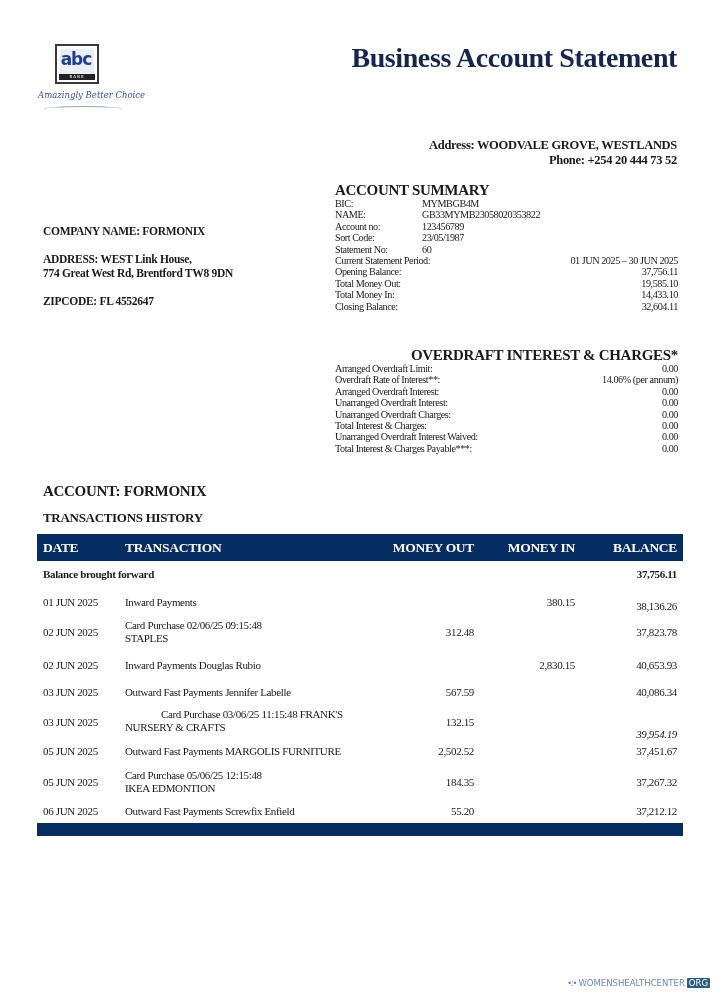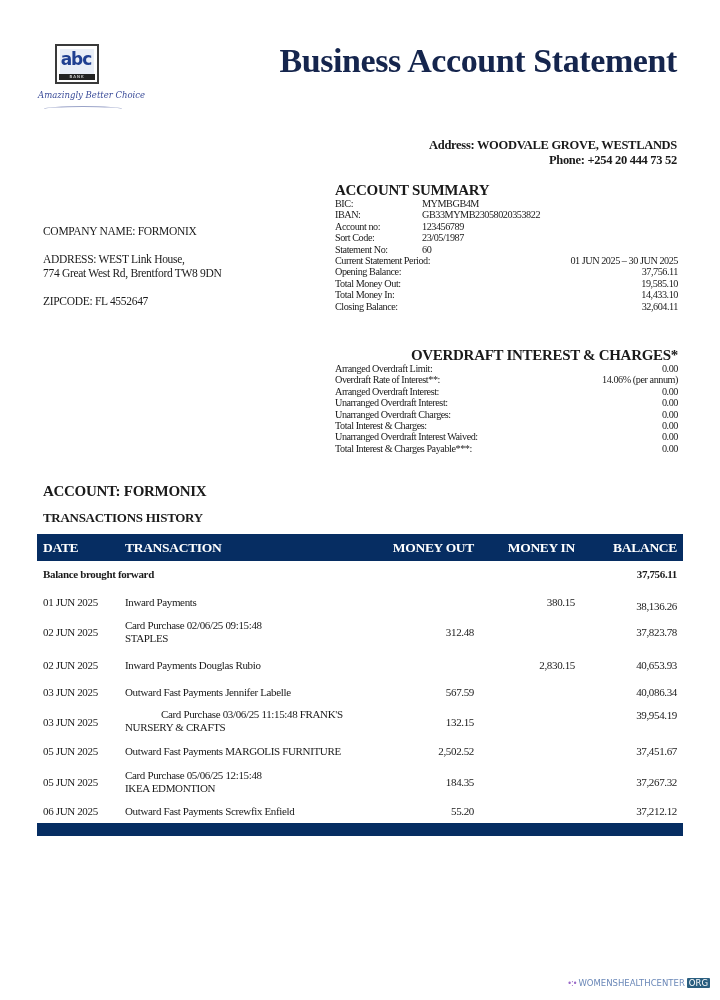--- a/index.html
+++ b/index.html
@@ -11,26 +11,26 @@
   
   .logo { left: 38px; top: 44px; width: 95px; height: 70px; }
   .logo-box { position: absolute; left: 17px; top: 0; width: 44px; height: 40px; border: 2px solid #3a3a3a; background: #fff; }
   .logo-inner { position: absolute; left: 3px; top: 3px; right: 3px; bottom: 3px; background: #e9eef7; }
   .logo-abc { position: absolute; left: 2px; top: 3px; width: 34px; text-align: center; font-family: "DejaVu Sans", sans-serif; font-weight: bold; font-size: 17px; letter-spacing: -1px; color: #1f3f91; line-height: 20px; }
   .logo-bar { position: absolute; left: 2px; right: 2px; bottom: 2px; height: 6px; background: #222; color: #fff; font-size: 4px; text-align: center; line-height: 6px; font-family: "DejaVu Sans", sans-serif; letter-spacing: 1px; }
   .logo-tag { position: absolute; left: 0; top: 46px; width: 95px; font-family: "DejaVu Serif", serif; font-style: italic; font-size: 8.5px; color: #3a4c99; white-space: nowrap; }
   .logo-swoosh { position: absolute; left: 6px; top: 62px; width: 78px; height: 6px; border-top: 1px solid #9aa3c8; border-radius: 50%; }
 
   
-  .title { right: 43px; top: 42px; font-size: 34px; font-weight: bold; color: #15254d; letter-spacing: -0.4px; white-space: nowrap; }
+  .title { right: 43px; top: 42px; font-size: 28px; font-weight: bold; color: #15254d; letter-spacing: -0.4px; white-space: nowrap; }
 
   .bank-address { right: 43px; top: 138px; text-align: right; font-size: 12.5px; font-weight: bold; line-height: 15px; letter-spacing: -0.3px; }
 
   
-  .company { left: 43px; top: 224px; font-size: 11.5px; font-weight: normal; line-height: 14px; letter-spacing: -0.3px; }
+  .company { left: 43px; top: 224px; font-size: 11.5px; font-weight: bold; line-height: 14px; letter-spacing: -0.3px; }
   .company .gap { height: 14px; }
 
   
   .section { left: 335px; width: 343px; }
   .section-title { font-size: 15px; font-weight: bold; letter-spacing: -0.3px; line-height: 16px; }
   .kv { position: relative; height: 11.4px; font-size: 10.2px; line-height: 11.4px; letter-spacing: -0.45px; white-space: nowrap; }
   .kv .k { position: absolute; left: 0; }
   .kv .v { position: absolute; left: 87px; }
   .kv .vr { position: absolute; right: 0; }
 
@@ -87,21 +87,21 @@
   <div>ZIPCODE: FL 4552647</div>
 </div>
 
 <div class="abs section" style="top:182px;">
   <div class="section-title">ACCOUNT SUMMARY</div>
   <div class="kv">
     <span class="k">BIC:</span>
     <span class="v">MYMBGB4M</span>
   </div>
   <div class="kv">
-    <span class="k">IBAN:</span>
+    <span class="k">NAME:</span>
     <span class="v">GB33MYMB23058020353822</span>
   </div>
   <div class="kv">
     <span class="k">Account no:</span>
     <span class="v">123456789</span>
   </div>
   <div class="kv">
     <span class="k">Sort Code:</span>
     <span class="v">23/05/1987</span>
   </div>
@@ -211,21 +211,21 @@
     <span class="c-tx" style="top:9px;">Outward Fast Payments Jennifer Labelle</span>
     <span class="c-out" style="top:9px;">567.59</span>
     <span class="c-bal" style="top:9px;">40,086.34</span>
   </div>
 
   <div class="row" style="height:32px;">
     <span class="c-date" style="top:11px;">03 JUN 2025</span>
     <span class="c-tx" style="top:3px;margin-left:36px;">Card Purchase 03/06/25 11:15:48 FRANK'S</span>
     <span class="c-tx" style="top:16px;">NURSERY &amp; CRAFTS</span>
     <span class="c-out" style="top:11px;">132.15</span>
-    <span class="c-bal" style="top:4px;">39,954.19</span>
+    <span class="c-bal" style="top:23px;font-style:italic;">39,954.19</span>
   </div>
 
   <div class="row" style="height:28px;">
     <span class="c-date" style="top:8px;">05 JUN 2025</span>
     <span class="c-tx" style="top:8px;">Outward Fast Payments MARGOLIS FURNITURE</span>
     <span class="c-out" style="top:8px;">2,502.52</span>
     <span class="c-bal" style="top:8px;">37,451.67</span>
   </div>
 
   <div class="row" style="height:33px;">

